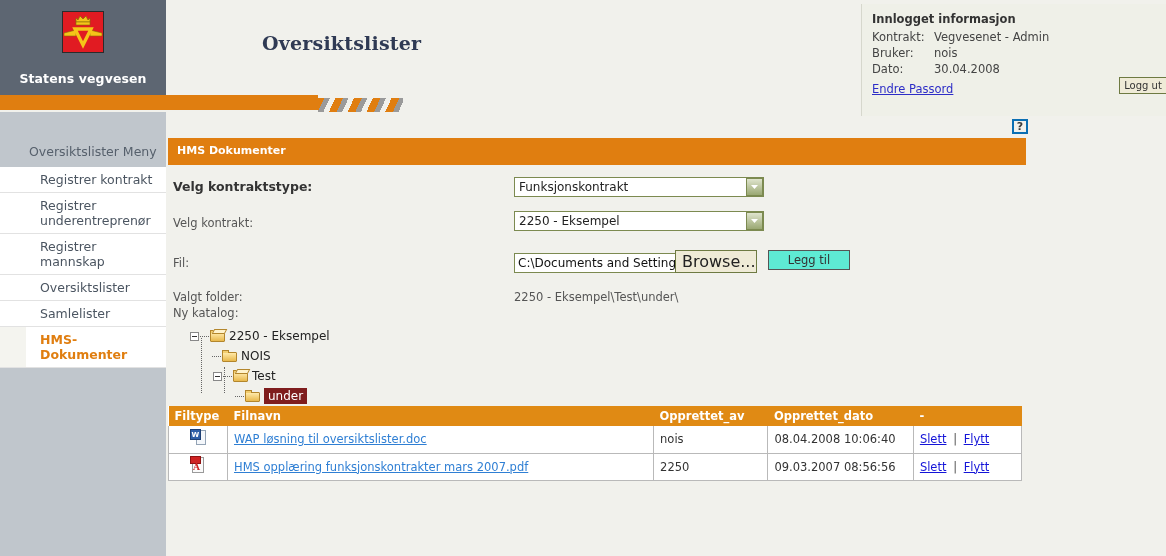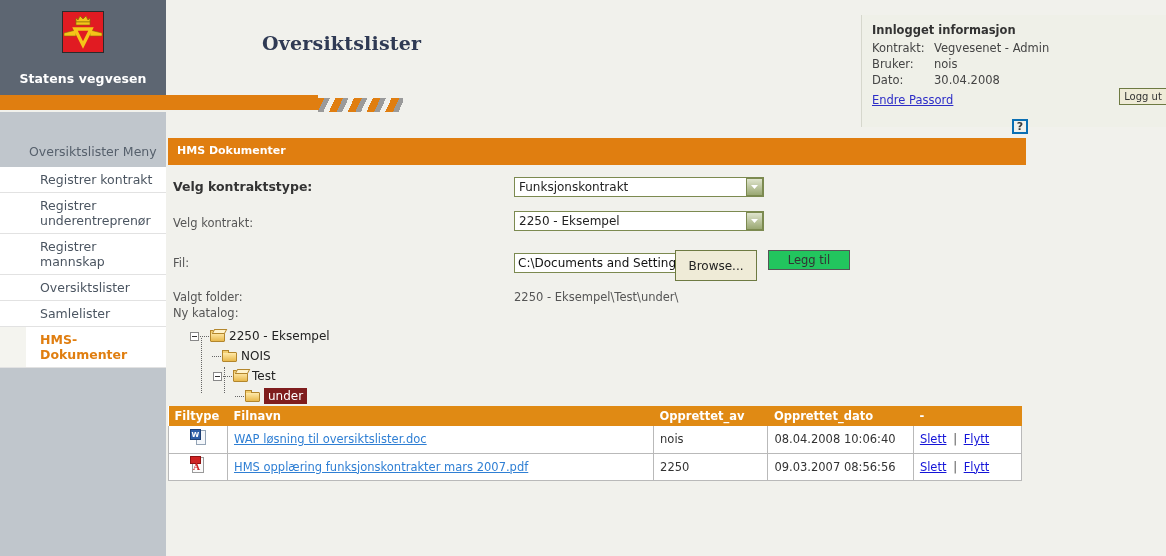--- a/index.html
+++ b/index.html
@@ -26,21 +26,21 @@
     color:#fff; font-weight:bold; font-size:12.5px;
     margin-top:14px; letter-spacing:0.1px;
   }
   #page-title {
     position:absolute; left:262px; top:32px;
     font-family:"DejaVu Serif", serif;
     font-size:19px; font-weight:bold; color:#2f3a54;
     letter-spacing:0.2px;
   }
   #info-box {
-    position:absolute; left:861px; top:15px; width:305px; height:112px;
+    position:absolute; left:861px; top:4px; width:305px; height:112px;
     background:#eff0e8; border-left:1px solid #d6d7cd;
     padding:8px 10px 0 10px;
   }
   #info-box .ib-title { font-weight:bold; font-size:11.5px; color:#333; margin-bottom:4px; }
   #info-box table { border-collapse:collapse; font-size:11.5px; color:#444; }
   #info-box td { padding:0 0 2px 0; vertical-align:top; }
   #info-box td.lbl { width:62px; }
   #endre-passord {
     position:absolute; left:10px; top:78px;
     color:#2d2dc7; text-decoration:underline; font-size:11.5px; cursor:pointer;
@@ -141,29 +141,29 @@
 
   #file-input {
     position:absolute; left:346px; top:88px;
     width:166px; height:20px; border:1px solid #7c8a50; background:#fff;
     font-size:12px; color:#111; padding-left:3px; line-height:18px;
     overflow:hidden; white-space:nowrap;
     font-family:"DejaVu Sans", sans-serif;
   }
   #browse-btn {
     position:absolute; left:507px; top:85px;
-    width:82px; height:31px;
+    width:82px; height:23px;
     background:#efebd7; border:1px solid #6e7a42;
-    font-size:12px; color:#222; cursor:pointer;
+    font-size:16px; color:#222; cursor:pointer;
     font-family:"DejaVu Sans", sans-serif;
   }
   #legg-til-btn {
     position:absolute; left:600px; top:85px;
     width:82px; height:20px;
-    background:#22c55e; border:1px solid #555;
+    background:#5eead4; border:1px solid #555;
     font-size:11.5px; color:#333; cursor:pointer;
     font-family:"DejaVu Sans", sans-serif;
   }
 
   
   #tree-area { position:relative; width:860px; height:120px; }
   #valgt-folder-label { position:absolute; left:5px; top:0; font-size:11.5px; color:#555; }
   #valgt-folder-path  { position:absolute; left:346px; top:0; font-size:11.5px; color:#555; }
   #ny-katalog-label   { position:absolute; left:5px; top:16px; font-size:11.5px; color:#555; }
 

